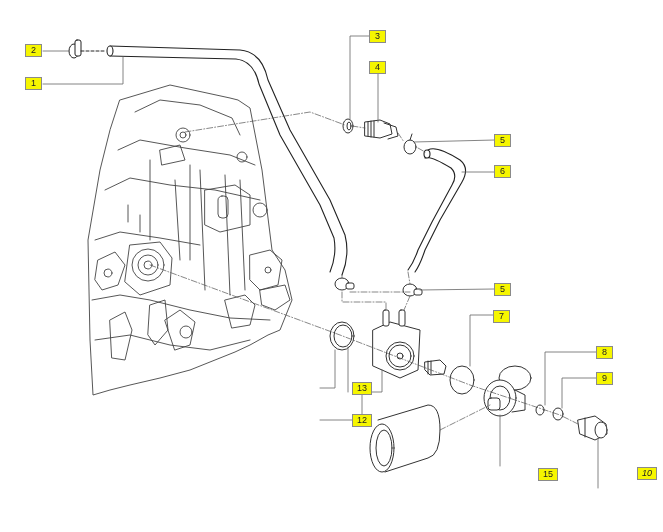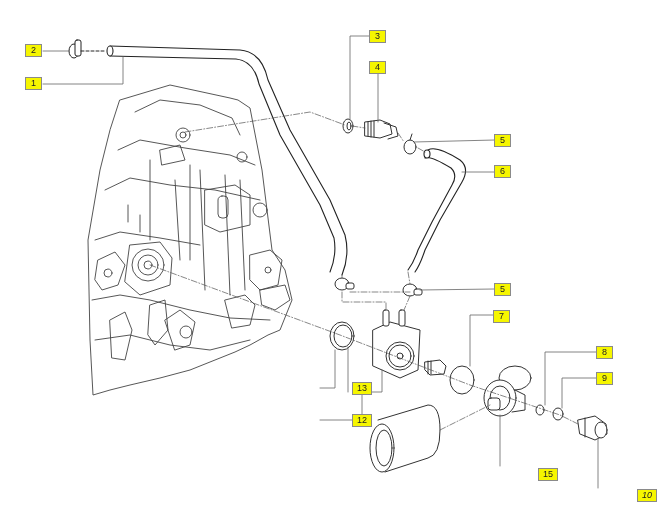--- a/index.html
+++ b/index.html
@@ -179,16 +179,16 @@
 <div class="callout" style="left:25px; top:44px;">2</div>
 <div class="callout" style="left:25px; top:77px;">1</div>
 <div class="callout" style="left:369px; top:30px;">3</div>
 <div class="callout" style="left:369px; top:61px;">4</div>
 <div class="callout" style="left:494px; top:134px;">5</div>
 <div class="callout" style="left:494px; top:165px;">6</div>
 <div class="callout" style="left:494px; top:283px;">5</div>
 <div class="callout" style="left:493px; top:310px;">7</div>
 <div class="callout" style="left:596px; top:346px;">8</div>
 <div class="callout" style="left:596px; top:372px;">9</div>
-<div class="callout wide" style="left:589px; top:489px;font-style:italic;">10</div>
+<div class="callout wide" style="left:589px; top:467px;font-style:italic;">10</div>
 <div class="callout wide" style="left:490px; top:468px;">15</div>
 <div class="callout wide" style="left:304px; top:414px;">12</div>
 <div class="callout wide" style="left:304px; top:382px;">13</div>
 
 </body></html>

